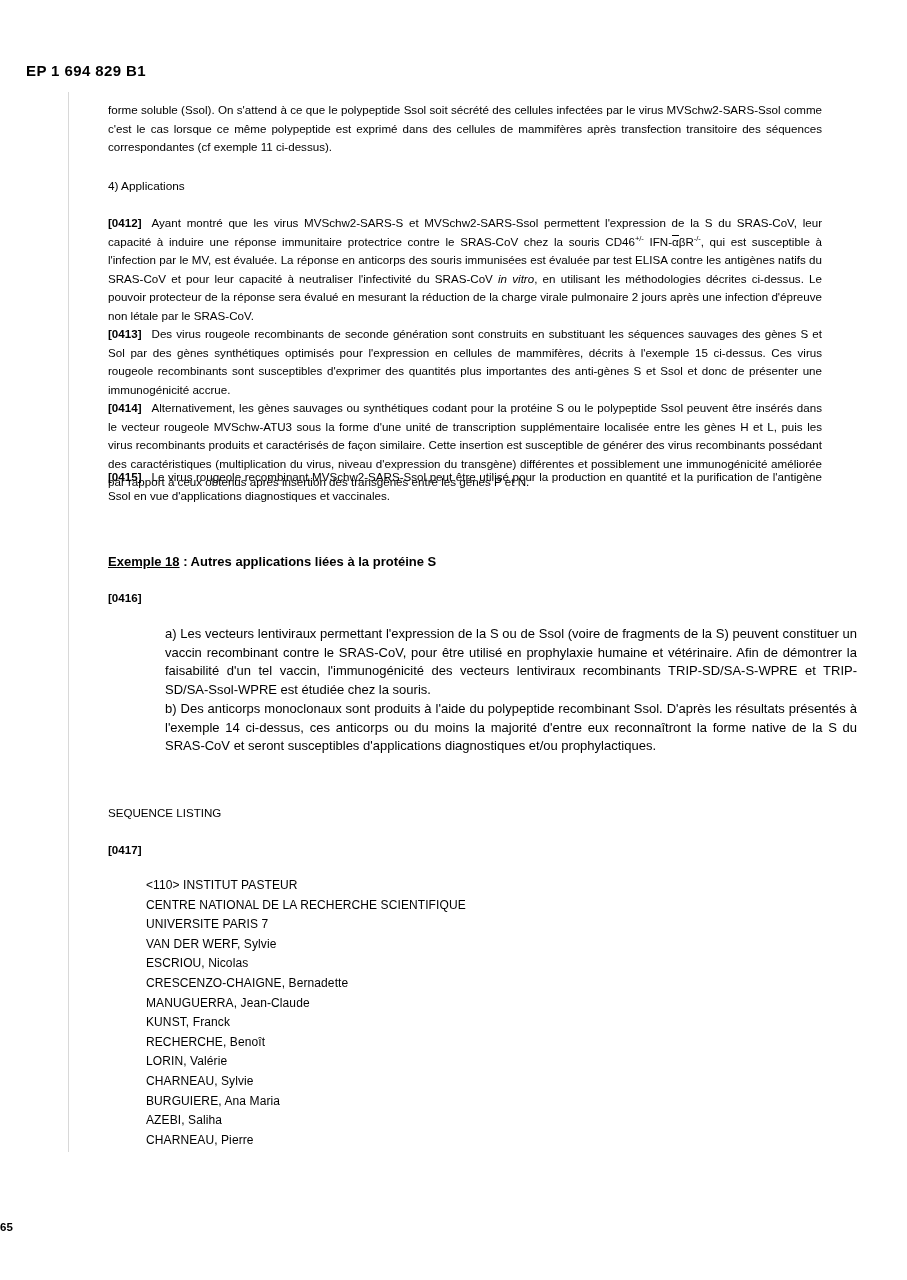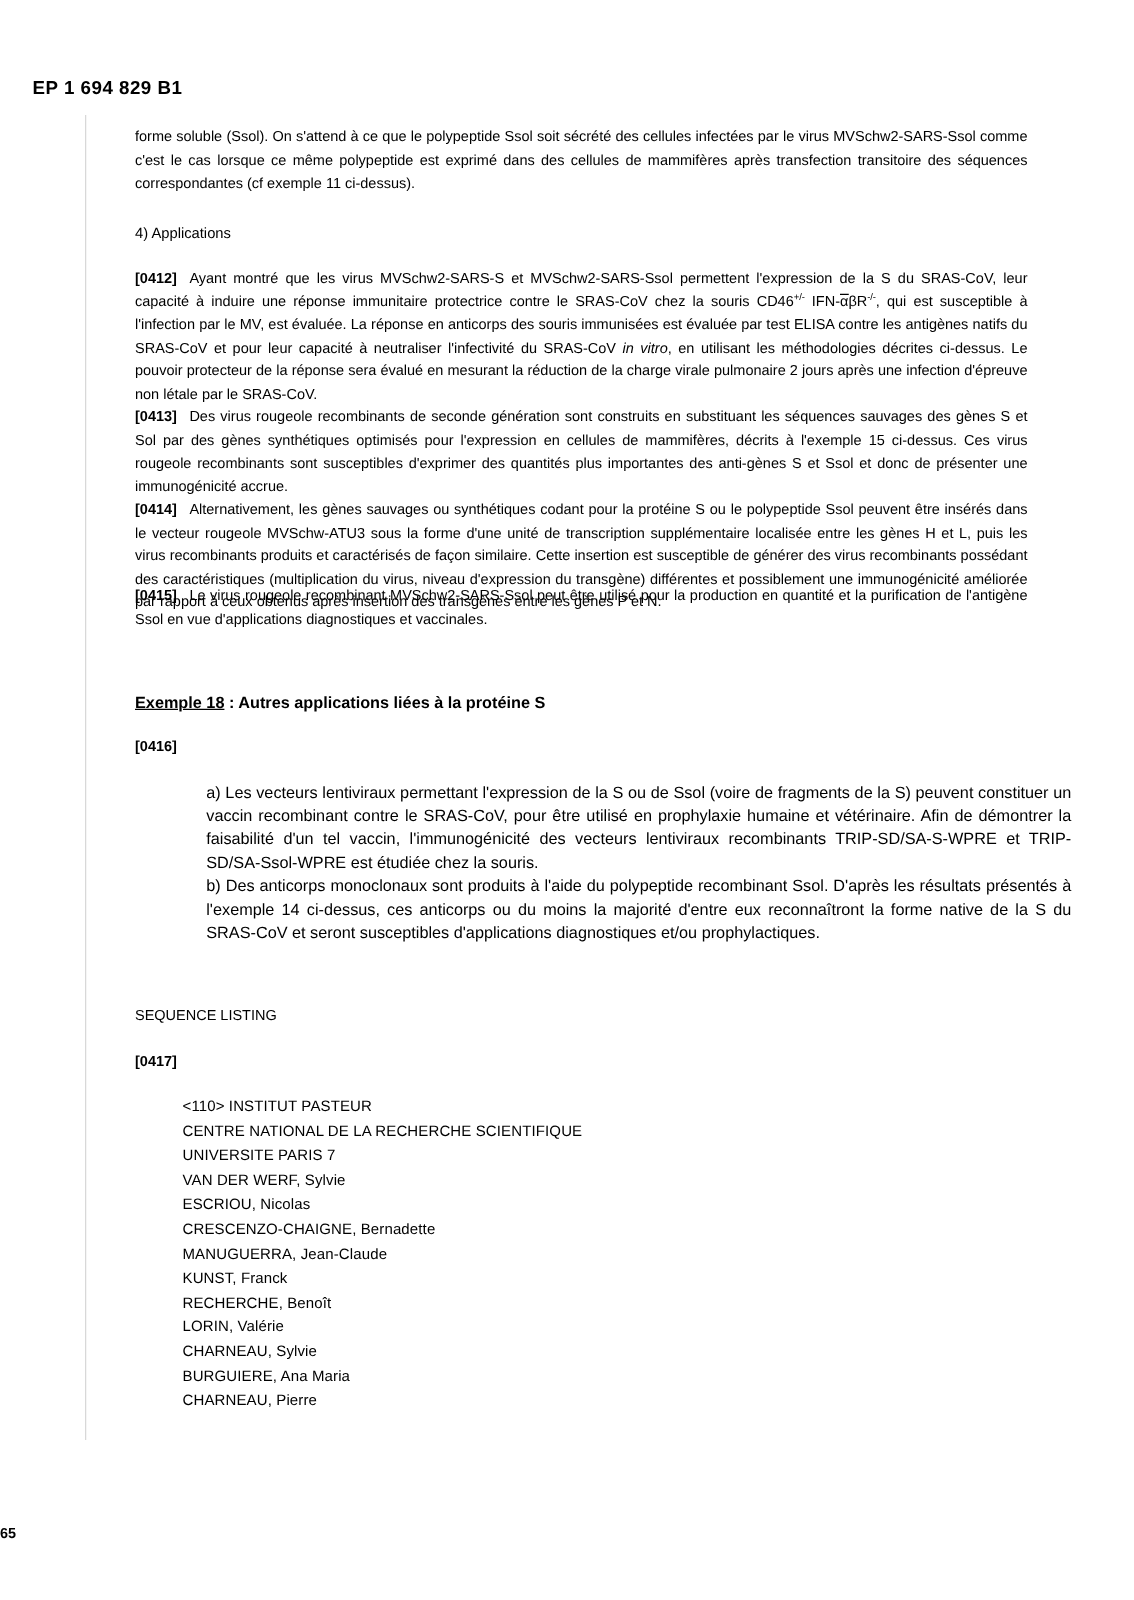--- a/index.html
+++ b/index.html
@@ -211,18 +211,19 @@
     <div>UNIVERSITE PARIS 7</div>
     <div>VAN DER WERF, Sylvie</div>
     <div>ESCRIOU, Nicolas</div>
     <div>CRESCENZO-CHAIGNE, Bernadette</div>
     <div>MANUGUERRA, Jean-Claude</div>
     <div>KUNST, Franck</div>
     <div>RECHERCHE, Benoît</div>
     <div>LORIN, Valérie</div>
     <div>CHARNEAU, Sylvie</div>
     <div>BURGUIERE, Ana Maria</div>
+    <div>AZEBI, Saliha</div>
     <div>CHARNEAU, Pierre</div>
   </div>
 
   <div class="footer">65</div>
 
 </div>
 
 </body></html>

